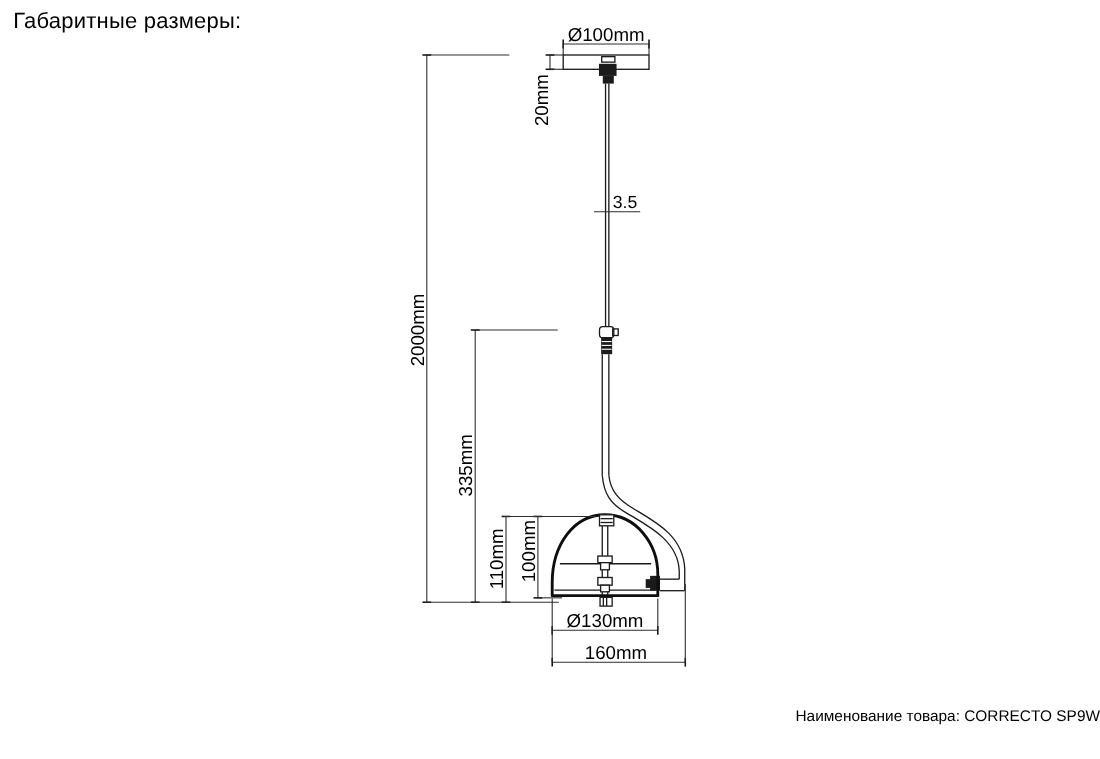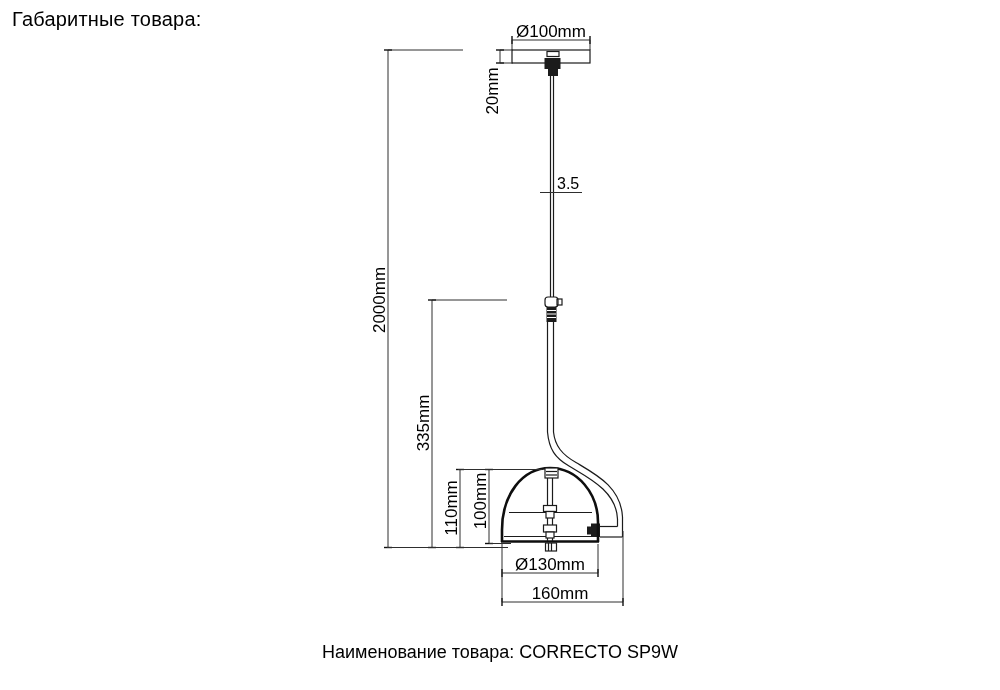--- a/index.html
+++ b/index.html
@@ -1,37 +1,37 @@
 <!DOCTYPE html>
 <html><head>
 <meta charset="utf-8">
 <style>
   html,body{margin:0;padding:0;background:#ffffff;}
   body{width:1000px;height:690px;position:relative;overflow:hidden;
        font-family:"Liberation Sans", sans-serif;color:#000;}
   .stage{position:absolute;inset:0;}
   .header{position:absolute;left:12px;top:8px;font-size:20px;letter-spacing:.2px;}
-  .footer{position:absolute;left:0;top:642px;width:1000px;text-align:center;font-size:18px;}
+  .footer{position:absolute;left:0;top:642px;width:1000px;text-align:right;font-size:14px;}
   svg{position:absolute;inset:0;}
   svg text{font-family:"Liberation Sans", sans-serif;fill:#000;font-size:17px;}
   svg text.small{font-size:16px;}
   .geo{stroke:#1b1b1b;fill:none;stroke-width:1.2;}
   .geo-bold{stroke:#0e0e0e;fill:none;stroke-width:2.6;}
   .geo-fill{fill:#1b1b1b;stroke:none;}
   .geo-white{fill:#fff;stroke:#1b1b1b;stroke-width:1.2;}
   .dim{stroke:#2e2e2e;fill:none;stroke-width:1;}
   .tick{stroke:#111;stroke-width:1.4;}
   .stripe{stroke:#fff;stroke-width:1;}
 </style>
 </head>
 <body>
 
 <div class="stage">
 
-  <div class="header">Габаритные товара:</div>
+  <div class="header">Габаритные размеры:</div>
 
   <svg width="1000" height="690" viewBox="0 0 1000 690">
 
     <g>
       <rect class="geo-white" x="512" y="50" width="78" height="13"></rect>
       <rect class="geo" x="547" y="51.5" width="12" height="5"></rect>
       <rect class="geo-fill" x="544.5" y="58" width="16" height="11"></rect>
       <rect class="geo-fill" x="548" y="69" width="10" height="7"></rect>
     </g>
 

